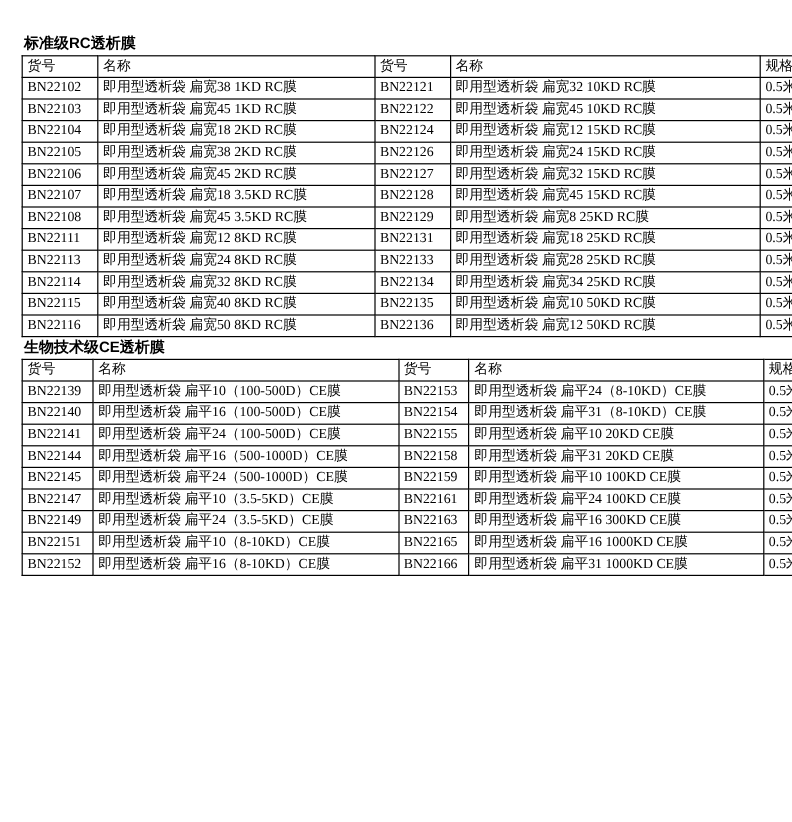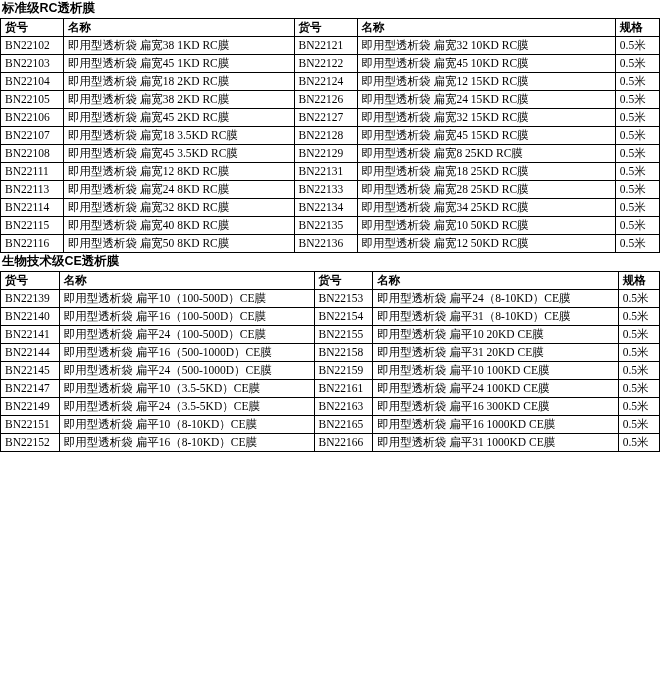--- a/index.html
+++ b/index.html
@@ -10,21 +10,22 @@
   }
   body {
     width: 660px;
     height: 685px;
     font-family: "Liberation Serif", "DejaVu Serif", serif;
     color: #000000;
     overflow: hidden;
   }
   .page {
     width: 659px;
-    padding: 0;
+    padding: 18px;
+    margin-top: 10px;
   }
   .section-title {
     font-family: "Liberation Sans", sans-serif;
     font-size: 12.5px;
     font-weight: bold;
     line-height: 15px;
     padding: 1px 0 2px 2px;
     letter-spacing: 0px;
     white-space: nowrap;
   }
@@ -39,21 +40,21 @@
     line-height: 13px;
     padding: 2px 3px 2px 4px;
     font-weight: normal;
     text-align: left;
     vertical-align: middle;
     white-space: nowrap;
     overflow: hidden;
     font-family: "Liberation Serif", "DejaVu Serif", serif;
   }
   table.grid th {
-    font-weight: bold;
+    font-weight: normal;
   }
   .col-code { width: 57px; }
   .col-name { width: 209px; }
   .col-code2 { width: 57px; }
   .col-name2 { width: 234px; }
   .col-spec { width: 40px; }
 
   .ce .col-code { width: 57px; }
   .ce .col-name { width: 247px; }
   .ce .col-code2 { width: 57px; }

